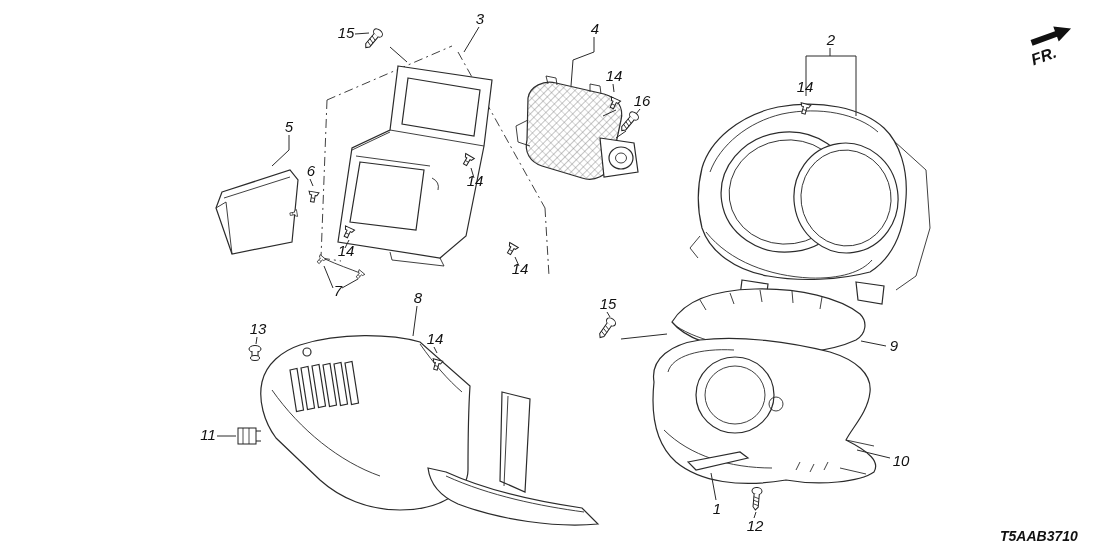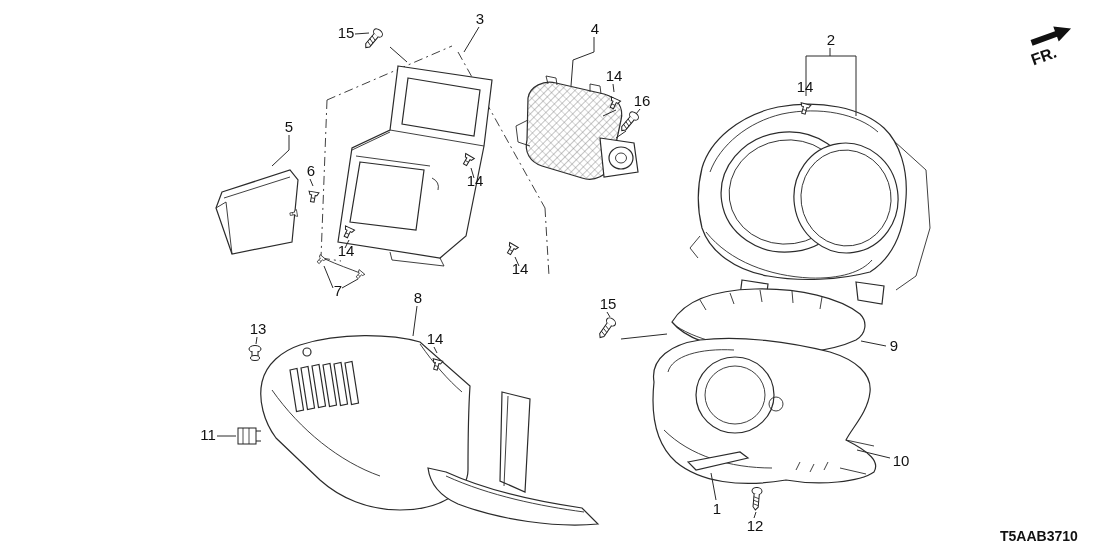--- a/index.html
+++ b/index.html
@@ -1,17 +1,17 @@
 <!DOCTYPE html>
 <html><head>
 <meta charset="utf-8">
 <style>
   html,body{margin:0;padding:0;background:#fff;}
   .stage{position:relative;width:1108px;height:554px;background:#fff;overflow:hidden;
-         font-family:"Liberation Sans",sans-serif;}
+         font-family:"Liberation Sans",sans-serif;font-style:italic;}
   svg{position:absolute;left:0;top:0;}
   .callout{font-family:"Liberation Sans",sans-serif;font-size:15px;fill:#111;}
   .code{font-family:"Liberation Sans",sans-serif;font-size:14px;font-weight:bold;fill:#111;}
   .fr{font-family:"Liberation Sans",sans-serif;font-size:16px;font-weight:bold;fill:#111;}
   .ln{stroke:#2b2b2b;stroke-width:1;fill:none;}
   .part{stroke:#2b2b2b;stroke-width:1.2;fill:#fff;}
   .detail{stroke:#2b2b2b;stroke-width:0.9;fill:none;}
   .dashdot{stroke:#2b2b2b;stroke-width:0.9;fill:none;stroke-dasharray:9 4 2 4;}
 </style>
 </head>

